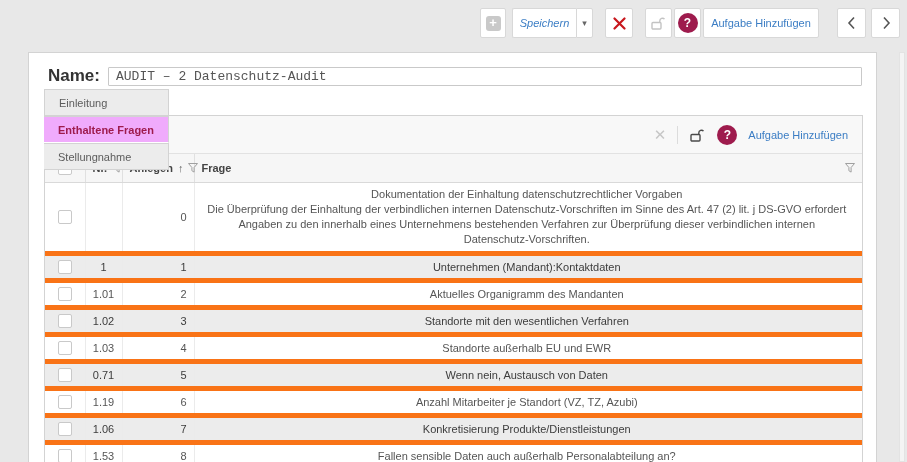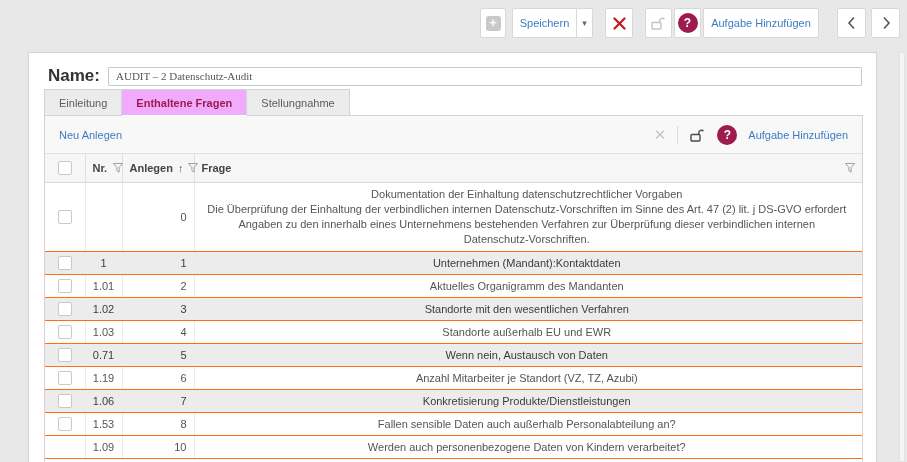--- a/index.html
+++ b/index.html
@@ -17,21 +17,21 @@
     position: absolute; top: 8px; right: 7px; height: 30px;
     display: flex; align-items: stretch;
   }
   .btn {
     background: #fff; border: 1px solid #d8d8d8; border-radius: 2px;
     display: flex; align-items: center; justify-content: center;
     font-size: 11px; cursor: pointer; color: #3b7dc4;
   }
   .btn.disabled { color: #c7c7c7; cursor: default; }
   .w-add   { width: 26px; margin-right: 6px; }
-  .w-save  { width: 64px; border-right: none; border-radius: 2px 0 0 2px; }
+  .w-save  { width: 64px; border-right: none; border-radius: 2px 0 0 2px; font-style: italic; }
   .w-caret { width: 17px; border-radius: 0 2px 2px 0; color: #666; font-size: 9px; }
   .w-x     { width: 28px; margin-left: 12px; }
   .w-lock  { width: 27px; margin-left: 12px; }
   .w-help  { width: 27px; margin-left: 2px; }
   .w-task  { width: 116px; margin-left: 2px; padding: 0 4px; }
   .w-prev  { width: 29px; margin-left: 18px; }
   .w-next  { width: 29px; margin-left: 5px; }
 
   .help-circle {
     width: 20px; height: 20px; border-radius: 50%;
@@ -54,26 +54,26 @@
     position: absolute; left: 28px; top: 52px; width: 849px; height: 420px;
     background: #fff; border: 1px solid #d3d3d3;
   }
   .name-row {
     position: absolute; left: 19px; top: 12px; right: 14px; height: 22px;
     display: flex; align-items: center;
   }
   .name-label { width: 60px; font-size: 17px; font-weight: bold; color: #333; }
   .name-input {
     flex: 1; height: 19px; border: 1px solid #c9c9c9; border-radius: 1px;
-    font-family: Liberation Serif, serif; font-size: 11px; color: #555;
+    font-family: Liberation Mono, monospace; font-size: 13px; color: #555;
     padding: 0 7px; outline: none; background: #fff;
   }
 
   
-  .tabs { position: absolute; left: 15px; top: 36px; display: flex; z-index: 2; }
+  .tabs { position: absolute; left: 15px; top: 36px; display: flex; z-index: 2; flex-direction: column; }
   .tab {
     height: 27px; padding: 0 14px; display: flex; align-items: center;
     font-size: 11px; color: #5c5c5c; background: #ececec;
     border: 1px solid #d3d3d3; border-left: none; cursor: pointer;
   }
   .tab:first-child { border-left: 1px solid #d3d3d3; }
   .tab.active {
     background: #f0abfc; color: #9e1b4d; font-weight: bold;
     border-bottom: 1px solid #fff;
   }
@@ -99,21 +99,21 @@
     border-bottom: 1px solid #d9d9d9; border-left: 1px solid #e0e0e0; padding: 0 7px;
   }
   thead th:first-child { border-left: none; }
   .th-flex { display: flex; align-items: center; }
   .spacer { flex: 1; }
   .sort-arrow { color: #666; font-size: 11px; font-weight: normal; margin: 0 5px; }
   .funnel { flex: none; margin-left: 6px; cursor: pointer; }
 
   tbody td {
     font-size: 11px; line-height: 14px; color: #555;
-    border-bottom: 1px solid #f97316; border-left: 1px solid #ebebeb;
+    border-bottom: 5px solid #f97316; border-left: 1px solid #ebebeb;
     padding: 4px 7px; overflow: hidden;
   }
   tbody td:first-child { border-left: none; }
   tr.striped td { background: #ececec; color: #3c3c3c; }
   td.pos { text-align: right; }
   td.frage { padding-left: 11px; padding-right: 14px; }
   .q-title { margin-bottom: 1px; }
   .q-body { line-height: 15px; }
   .cb {
     width: 14px; height: 14px; background: #fff; border: 1px solid #c9c9c9;

